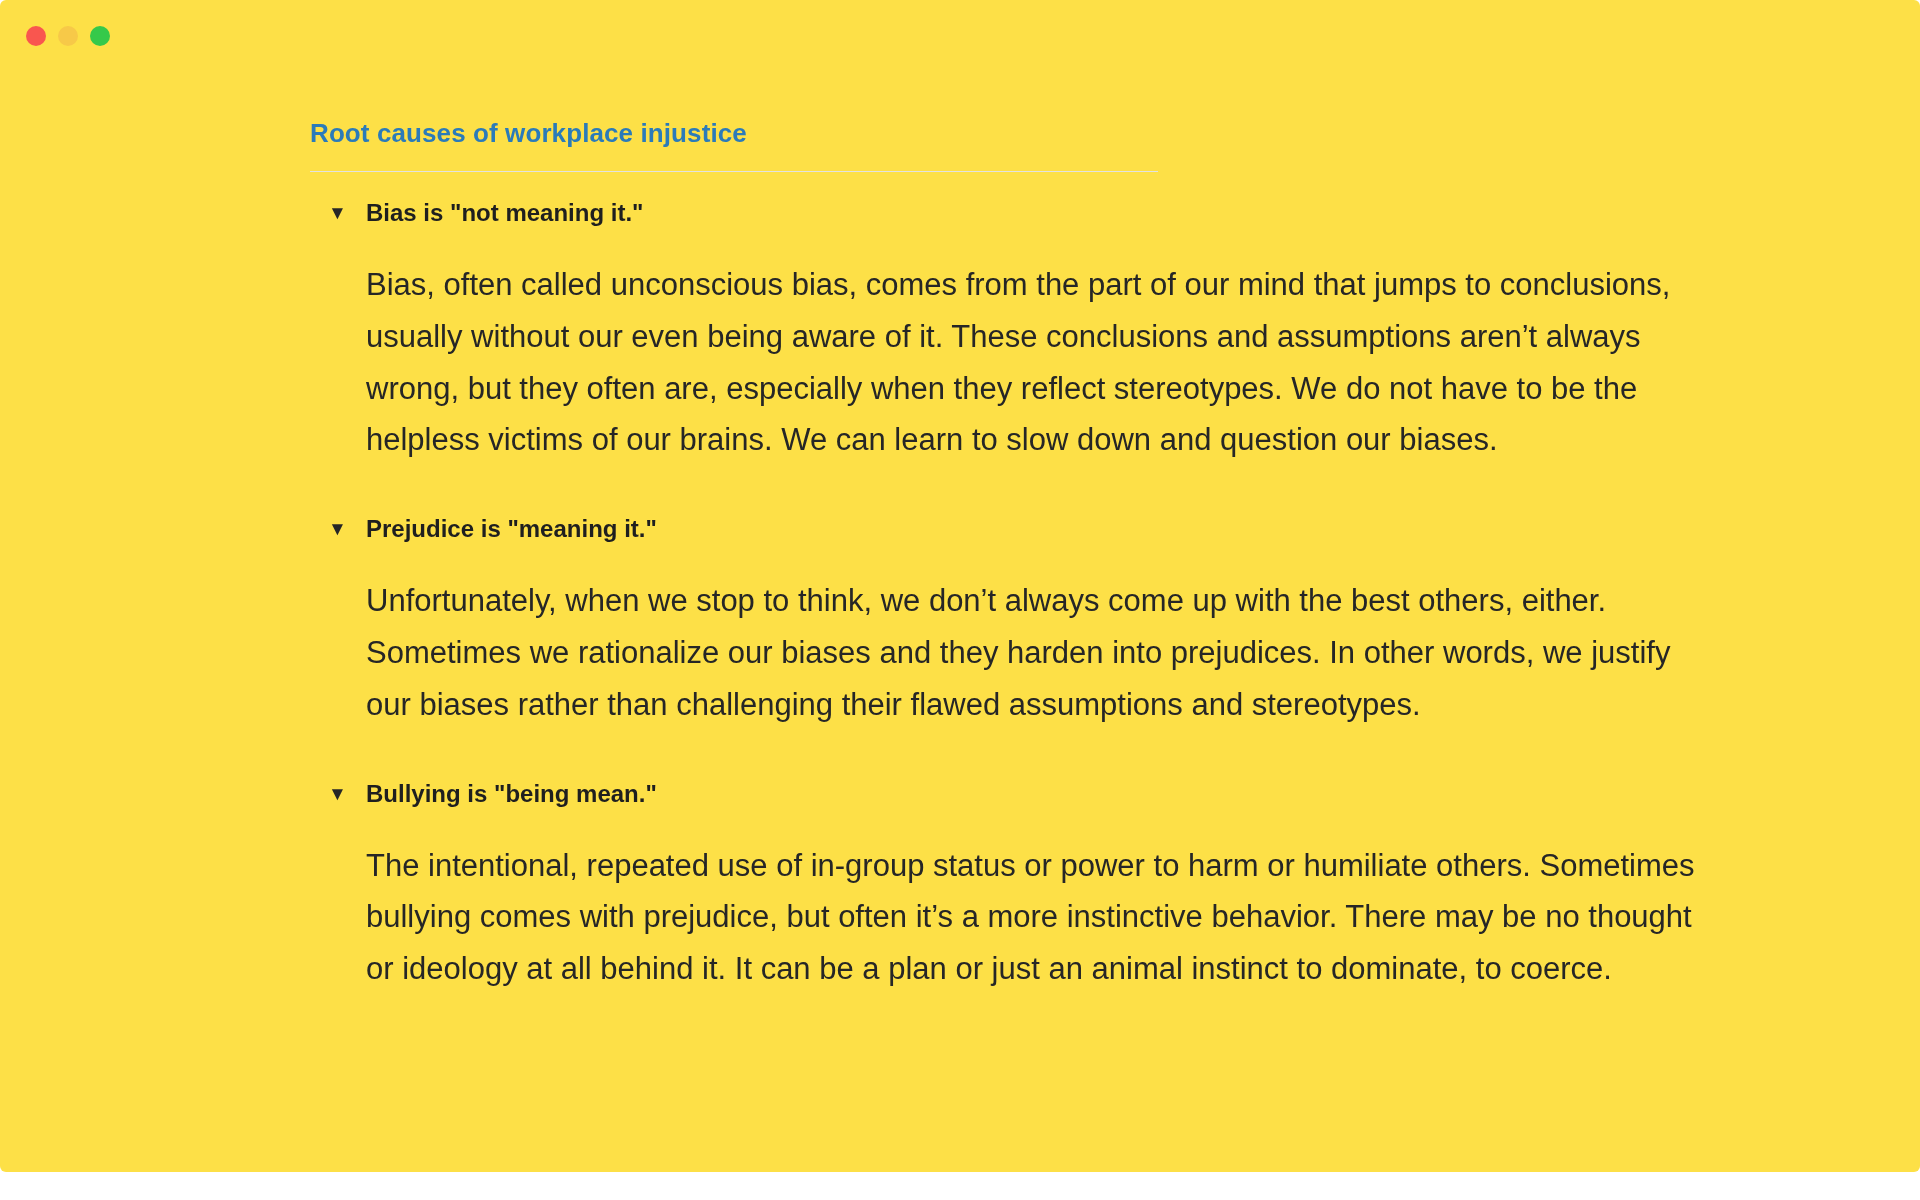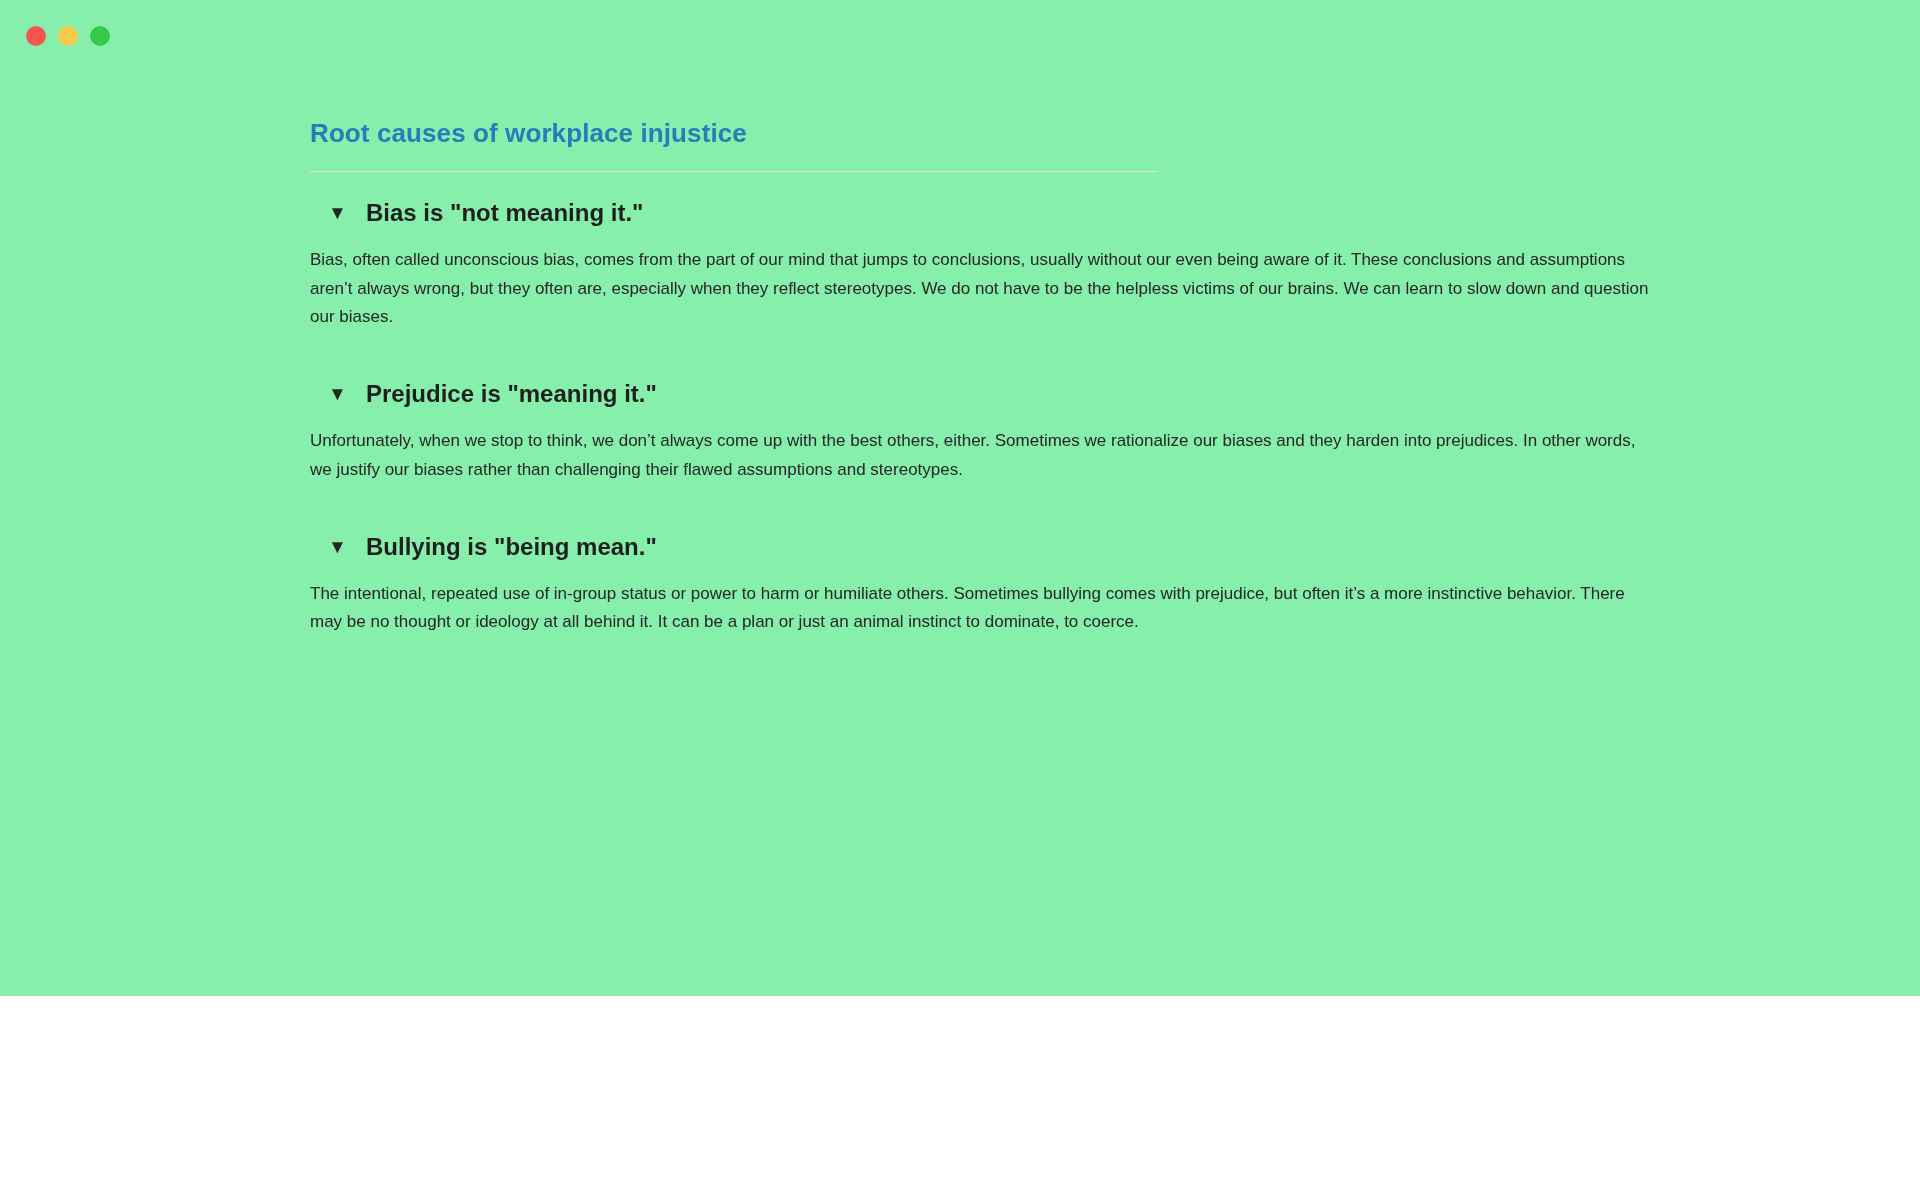--- a/index.html
+++ b/index.html
@@ -9,23 +9,24 @@
     width: 1920px;
     height: 1200px;
     background: #ffffff;
     font-family: "Liberation Sans", sans-serif;
     -webkit-font-smoothing: antialiased;
   }
 
   .window {
     position: relative;
     width: 1920px;
-    height: 996px;
-    background: #86efac;
+    height: 1172px;
+    background: #fde047;
     overflow: hidden;
+    border-radius: 6px;
   }
 
   
   .titlebar {
     position: absolute;
     top: 0;
     left: 0;
     width: 100%;
     height: 72px;
     display: flex;
@@ -96,21 +97,22 @@
   }
 
   .section-title {
     font-size: 24px;
     font-weight: bold;
     color: #1f1f1f;
     line-height: 1.25;
   }
 
   .section-body {
-    font-size: 17px;
+    margin-left: 56px;
+    font-size: 31px;
     line-height: 1.67;
     color: #262626;
     max-width: 1345px;
   }
 </style>
 </head>
 <body>
 
 <div class="window">
 

